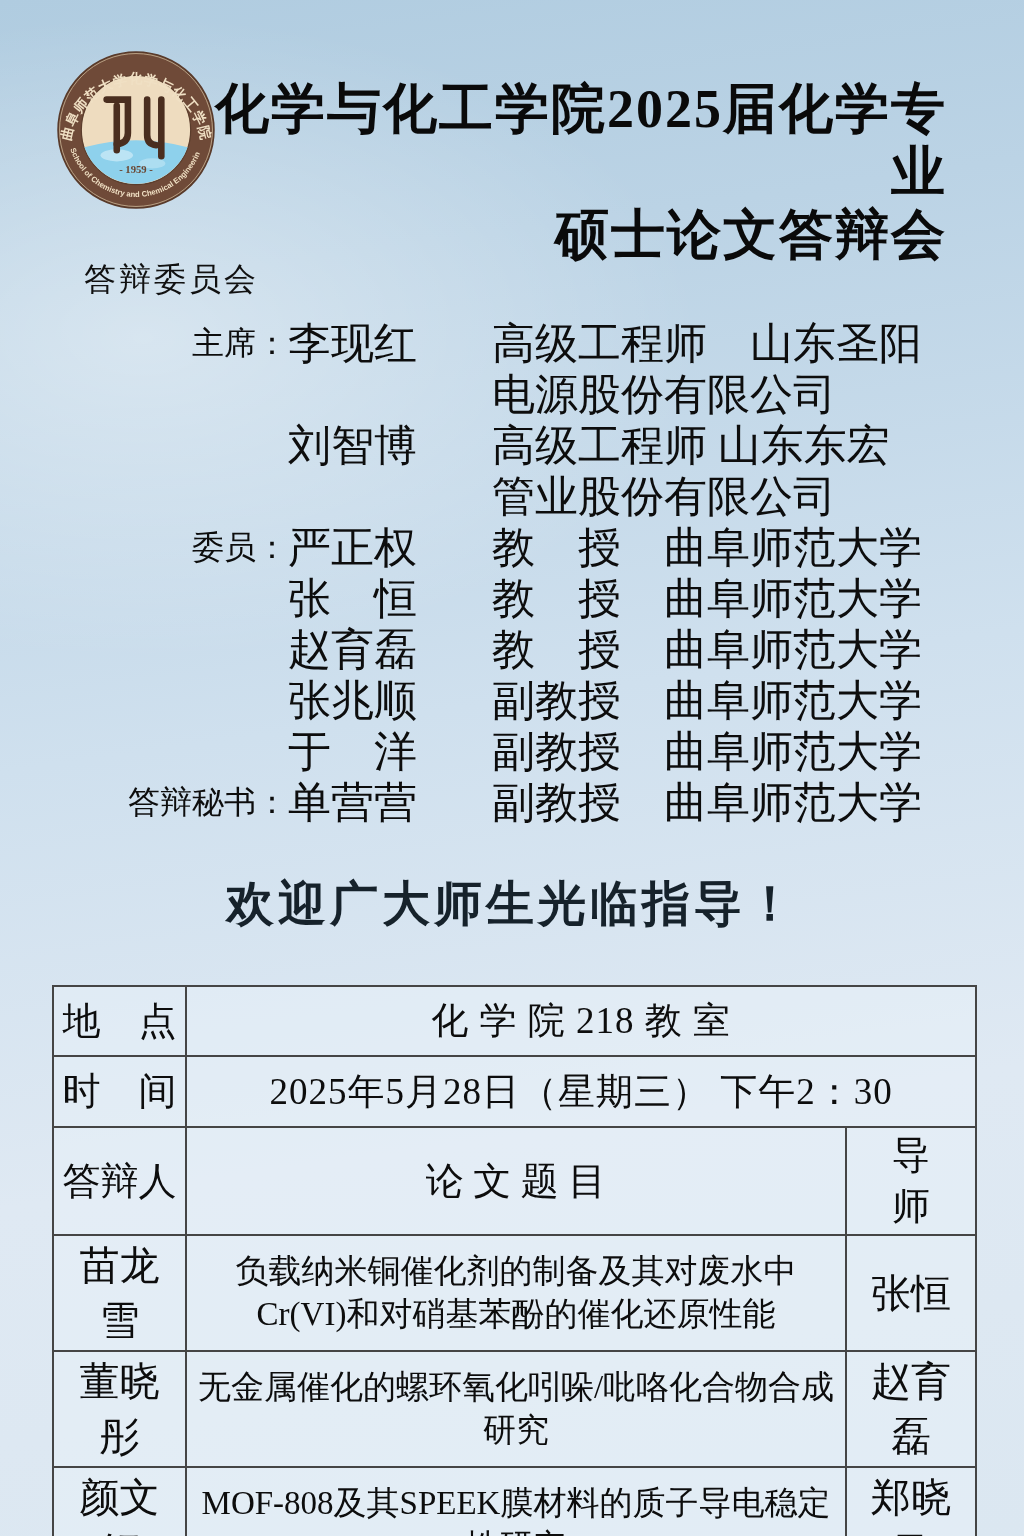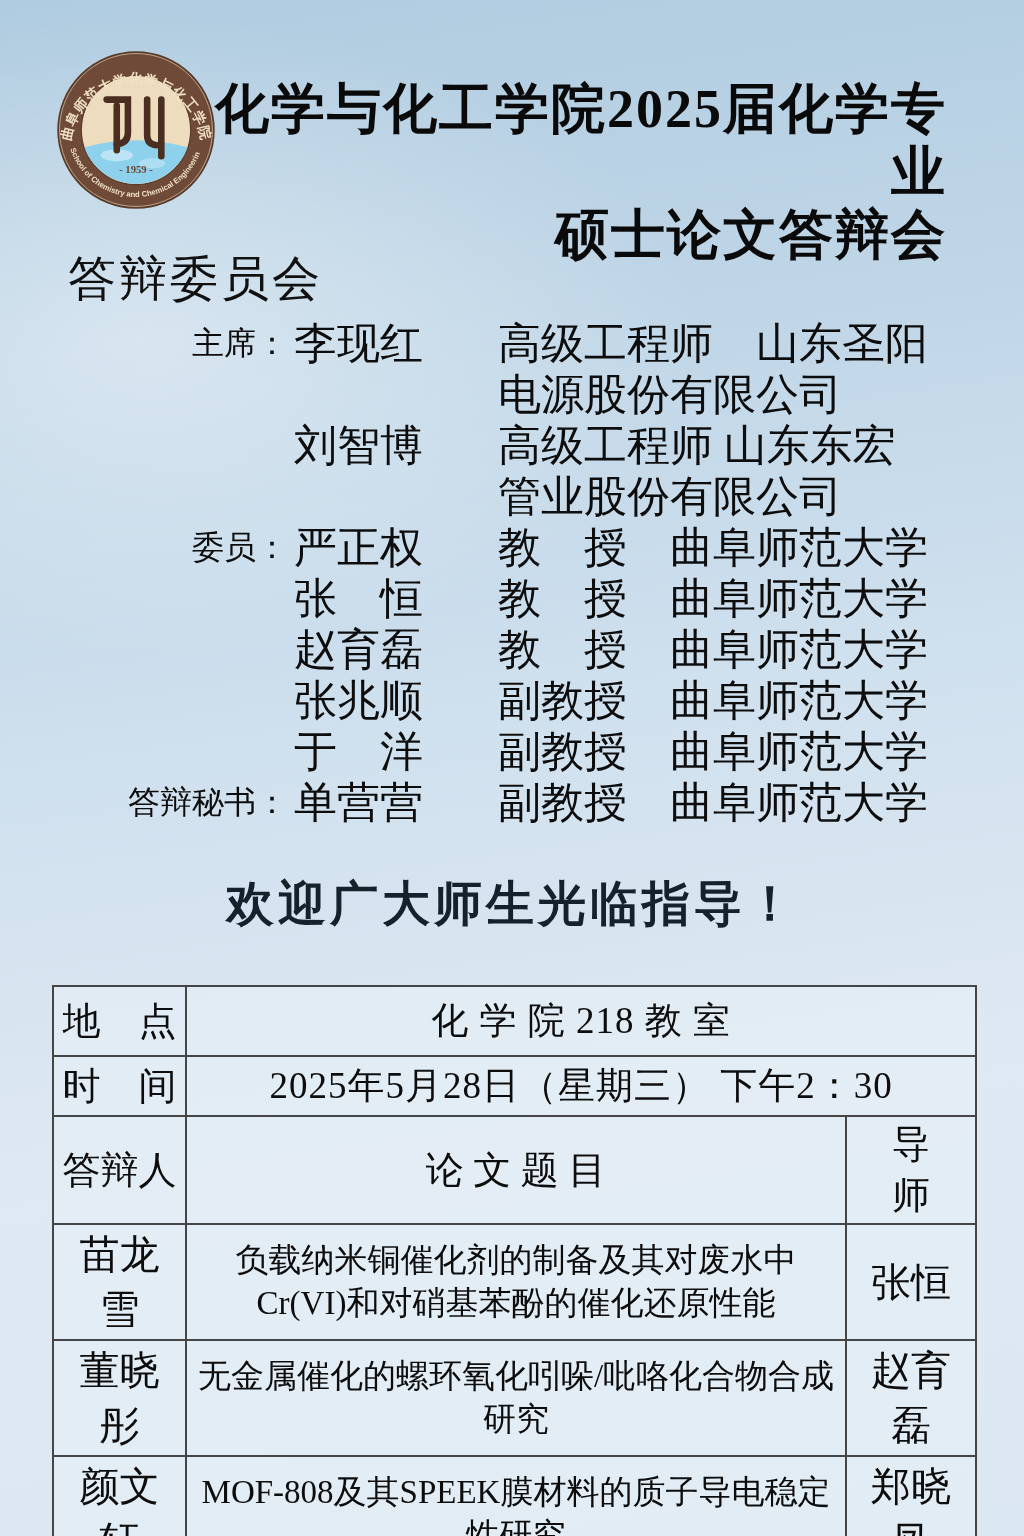--- a/index.html
+++ b/index.html
@@ -20,26 +20,26 @@
     position:absolute;left:187px;top:78px;width:760px;
     text-align:right;
   }
   .title-line{
     font-size:54px;font-weight:700;line-height:63px;
     letter-spacing:2px;color:#0a0a0a;margin:0;
   }
   
   .committee{position:absolute;left:68px;top:253px;right:36px;}
   .committee-heading{
-    font-size:48px;line-height:52px;letter-spacing:3px;
-    margin:0 0 13px 0;font-weight:500;color:#111;
+    font-size:32px;line-height:52px;letter-spacing:3px;
+    margin:0 0 13px 16px;font-weight:500;color:#111;
   }
   .c-row{display:flex;min-height:51px;font-size:43px;line-height:51px;font-weight:500;}
   .c-label{width:220px;text-align:right;flex:0 0 auto;font-size:32px;}
-  .c-name{width:204px;flex:0 0 auto;margin-left:6px;}
+  .c-name{width:204px;flex:0 0 auto;}
   .c-rest{flex:1 1 auto;}
   
   .welcome{
     position:absolute;left:0;top:872px;width:1024px;
     text-align:center;font-size:48px;font-weight:700;
     letter-spacing:4px;color:#16222b;margin:0;
   }
   
   .info-table{
     position:absolute;left:52px;top:985px;
@@ -49,21 +49,21 @@
   .info-table td{
     border:2px solid #454545;
     text-align:center;vertical-align:middle;
     padding:2px 8px;box-sizing:border-box;
     overflow:hidden;
   }
   .col-defender{width:133px;}
   .col-thesis{width:660px;}
   .col-mentor{width:130px;}
   tr.r-loc{height:70px;}
-  tr.r-time{height:60px;}
+  tr.r-time{height:71px;}
   tr.r-head{height:85px;padding-left:38px;}
   tr.r-d1{height:85px;}
   tr.r-d2{height:86px;}
   tr.r-d3{height:82px;}
   .cell-label{font-size:38px;}
   .cell-value{font-size:37px;letter-spacing:1px;}
   .cell-head{font-size:38px;}
   .cell-name{font-size:40px;}
   .cell-thesis{font-size:33px;line-height:43px;padding:2px 6px;}
 </style>

